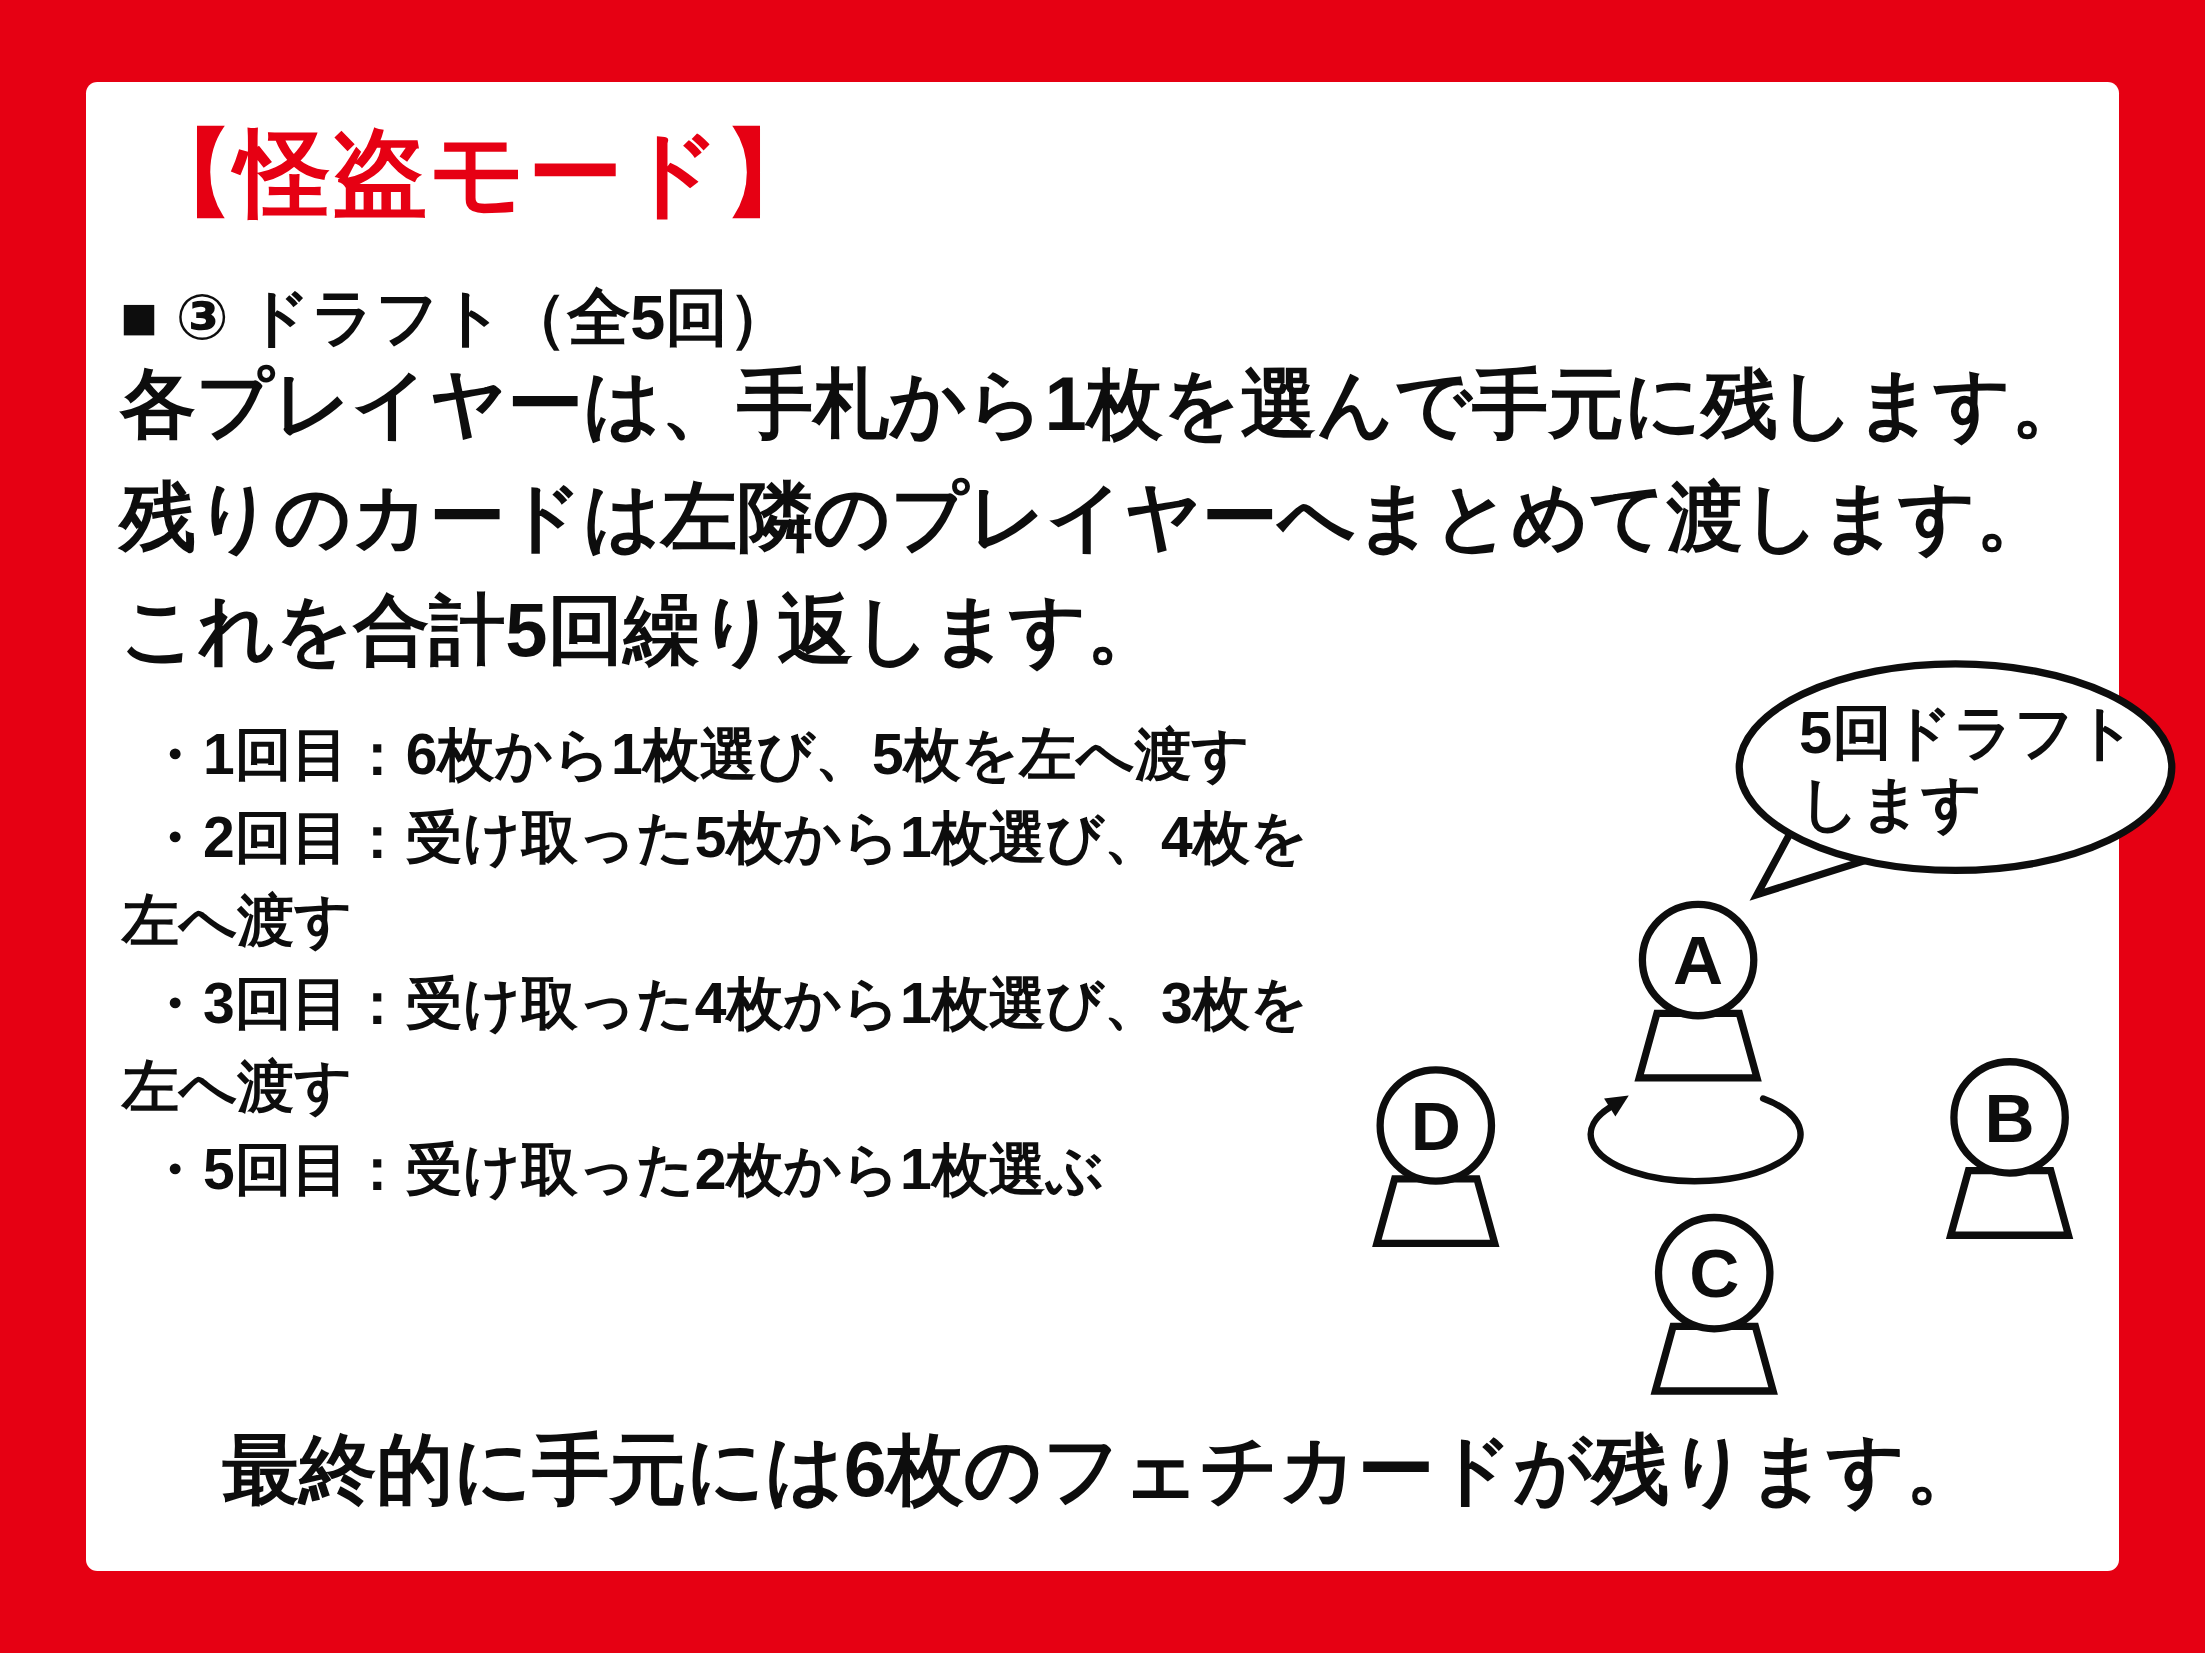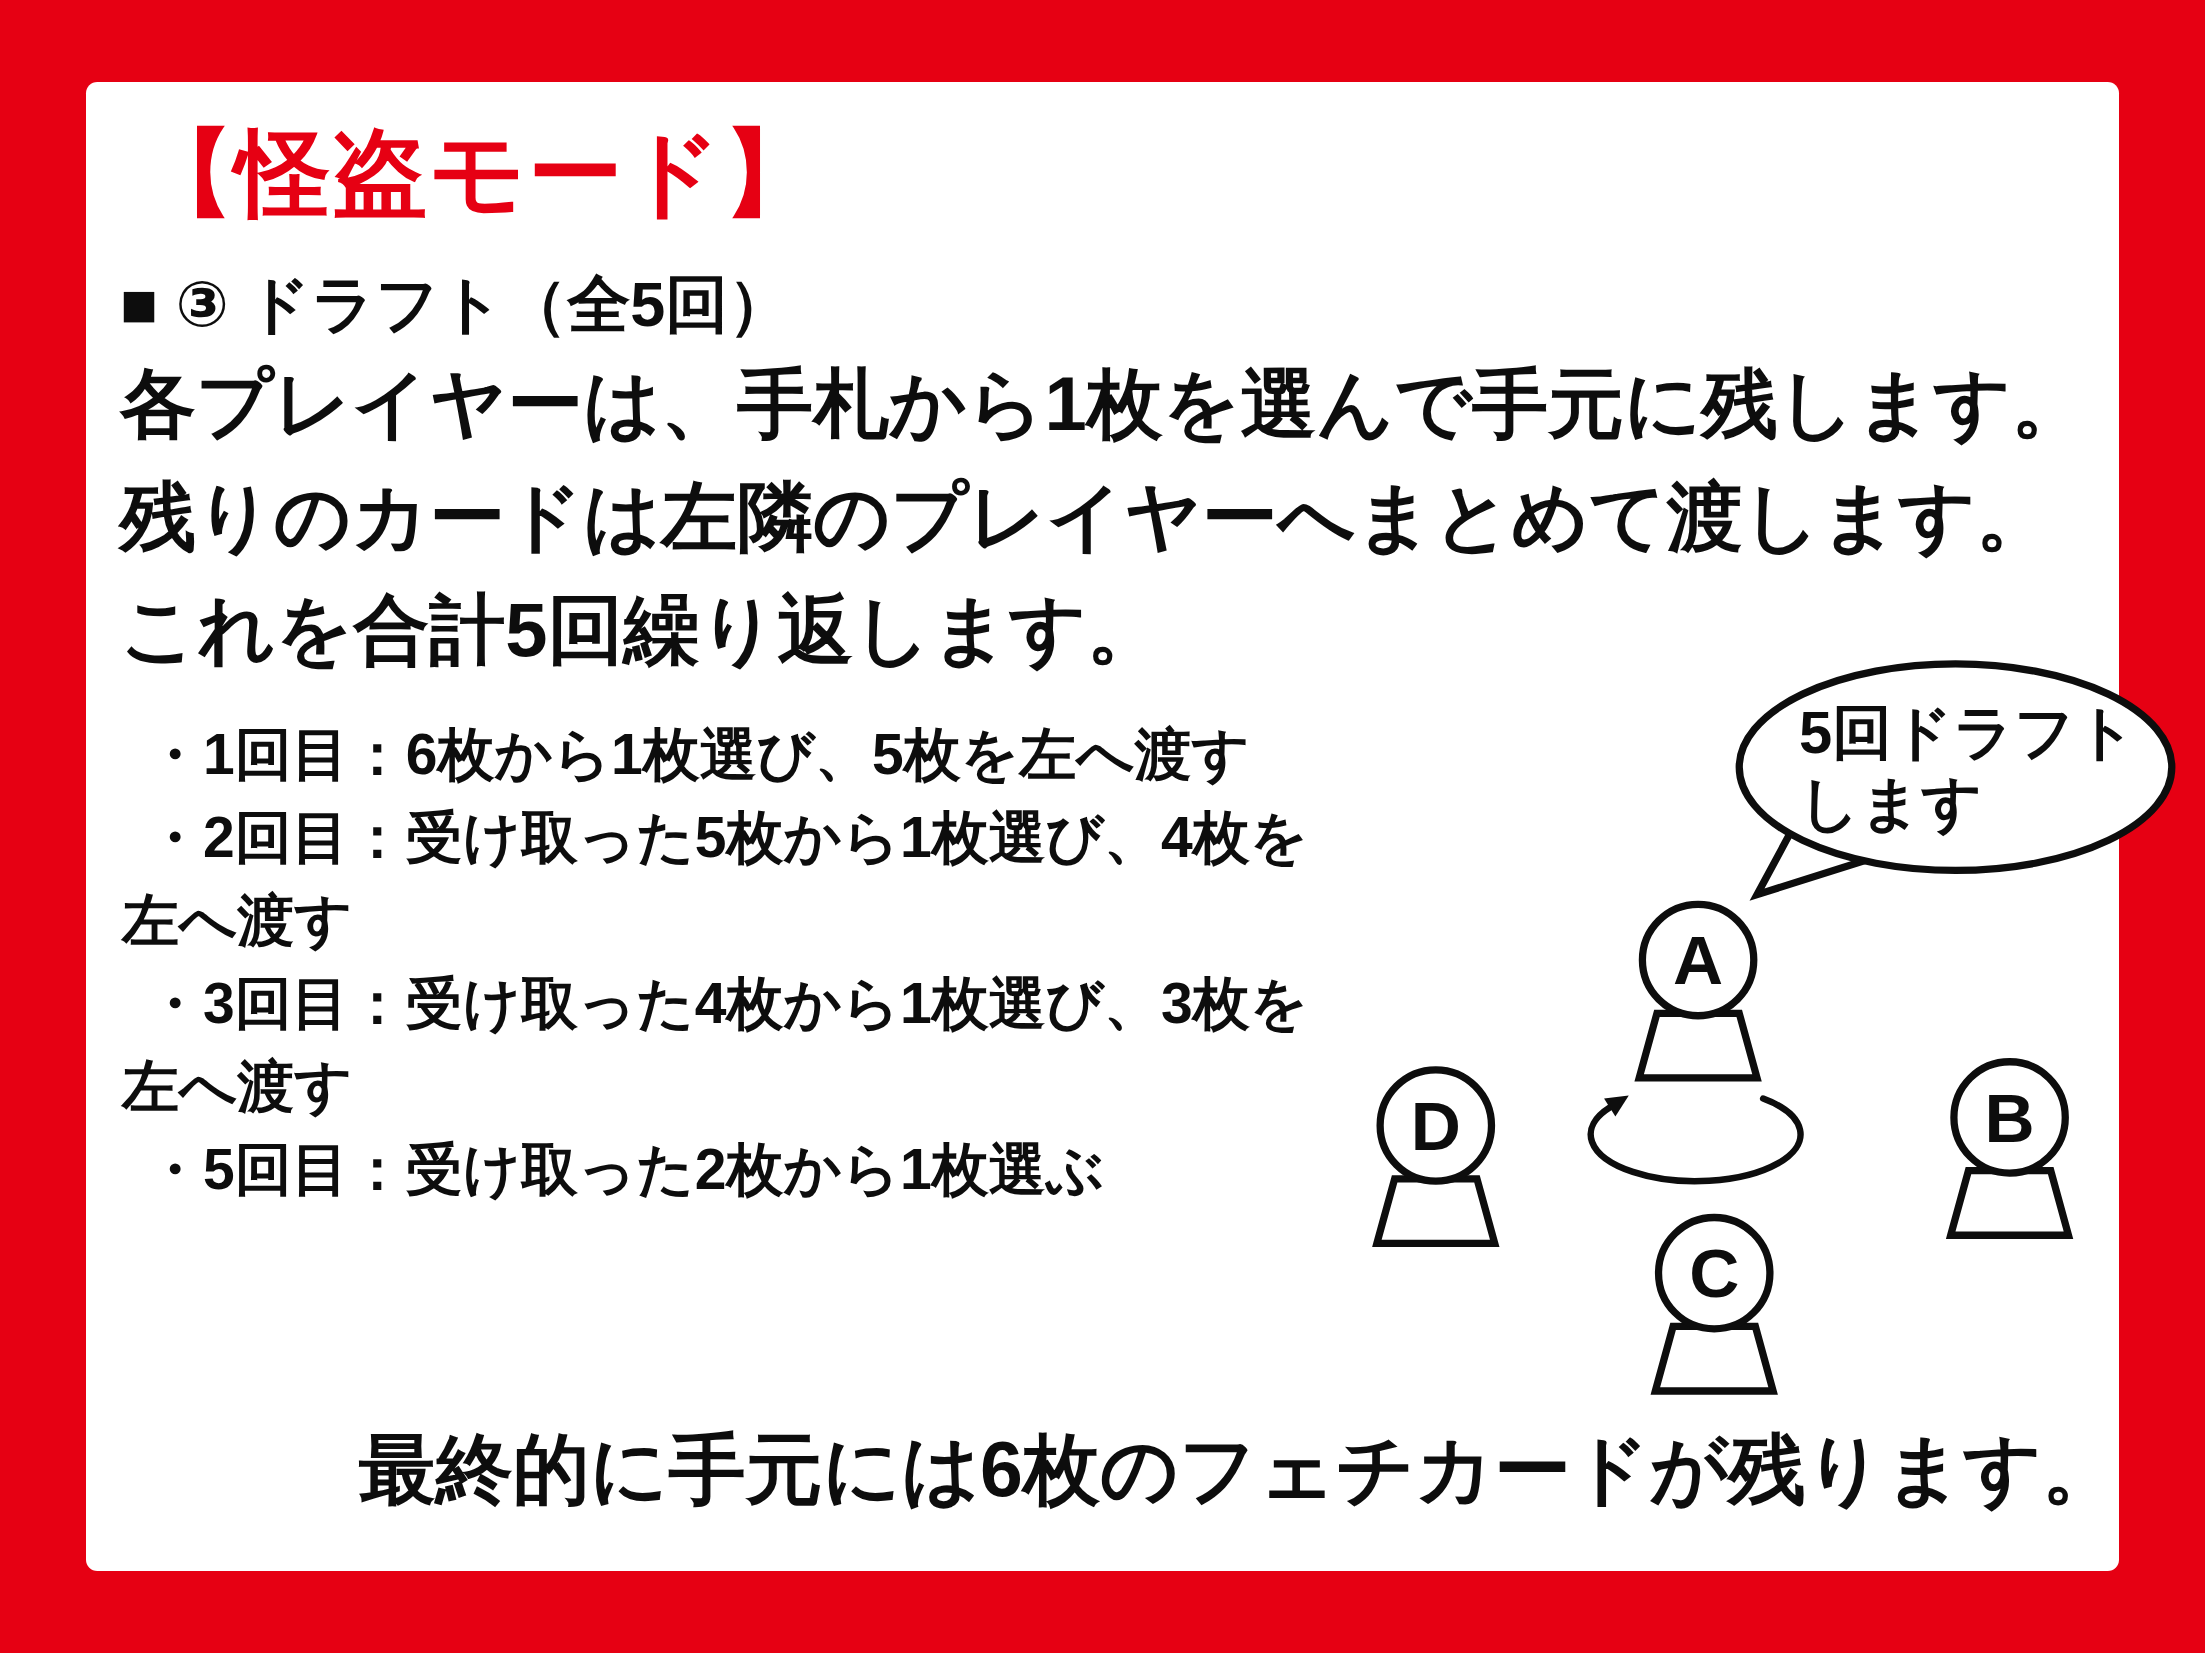--- a/index.html
+++ b/index.html
@@ -1,26 +1,26 @@
 <!DOCTYPE html>
 <html style="font-size:13px"><head>
 <meta charset="utf-8">
 <style>
   html,body{margin:0;padding:0;background:#e60013;}
   .page{position:relative;width:2205px;height:1653px;background:#e60013;overflow:hidden;
         font-family:"Liberation Sans","DejaVu Sans",sans-serif;color:#0d0d0d;}
   .panel{position:absolute;inset:82px 86px;background:#ffffff;border-radius:11.3px;}
   .title{position:absolute;left:37px;top:13px;margin:16px;font-size:95px;font-weight:900;
          color:#e60013;letter-spacing:1.6px;white-space:nowrap;}
-  .heading{position:absolute;left:34px;top:180px;margin:0;font-size:63px;font-weight:900;white-space:nowrap;}
+  .heading{position:absolute;left:34px;top:193px;margin:0;font-size:63px;font-weight:900;white-space:nowrap;}
   .body-text{position:absolute;left:34px;top:265px;font-size:76px;font-weight:900;line-height:113px;}
   .body-text p{margin:0;white-space:nowrap;}
   .bullets{position:absolute;left:36px;top:631px;width:1227px;font-size:57px;font-weight:900;line-height:83px;}
   .bullets p{margin:0;text-indent:24px;}
-  .footer{position:absolute;left:0;right:0;top:1337px;margin:0;text-align:right;
+  .footer{position:absolute;left:0;right:0;top:1337px;margin:0;text-align:center;
           font-size:77px;font-weight:900;white-space:nowrap;}
   .diagram{position:absolute;left:1308px;top:630px;}
   .shape{fill:#ffffff;stroke:#0d0d0d;stroke-width:9;}
   .arrow-path{fill:none;stroke:#0d0d0d;stroke-width:8;stroke-linecap:round;}
   .arrow-head{fill:#0d0d0d;stroke:none;}
   .icon-letter{font-size:86px;font-weight:900;text-anchor:middle;fill:#0d0d0d;
                font-family:"Liberation Sans","DejaVu Sans",sans-serif;}
   .bubble-text{font-size:74px;font-weight:900;fill:#0d0d0d;
                font-family:"Liberation Sans","DejaVu Sans",sans-serif;}
 </style>

